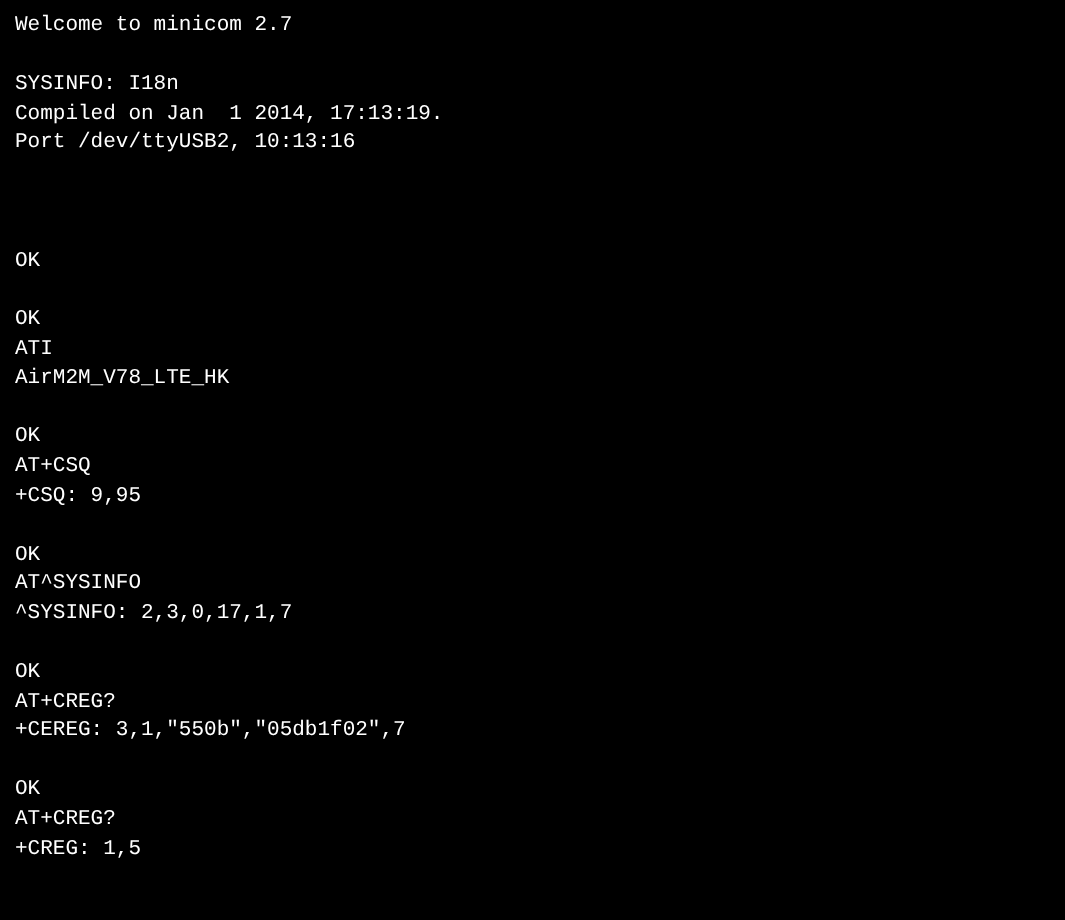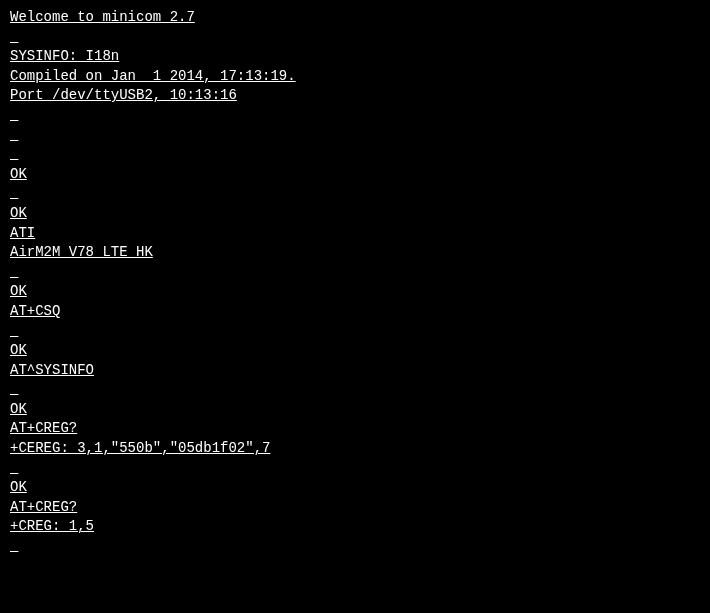--- a/index.html
+++ b/index.html
@@ -15,21 +15,20 @@
       line-height: 1.4;
       width: 710px;
       height: 613px;
       padding: 8px 10px;
       overflow: hidden;
       position: relative;
     }
     .terminal-line {
       white-space: pre;
       min-height: 1.4em;
-      text-decoration: underline;
     }
   </style>
 </head>
 <body>
 
 <div>
   <div class="terminal-line">Welcome to minicom 2.7</div>
   <div class="terminal-line"> </div>
   <div class="terminal-line">SYSINFO: I18n</div>
   <div class="terminal-line">Compiled on Jan  1 2014, 17:13:19.</div>
@@ -38,23 +37,25 @@
   <div class="terminal-line"> </div>
   <div class="terminal-line"> </div>
   <div class="terminal-line">OK</div>
   <div class="terminal-line"> </div>
   <div class="terminal-line">OK</div>
   <div class="terminal-line">ATI</div>
   <div class="terminal-line">AirM2M_V78_LTE_HK</div>
   <div class="terminal-line"> </div>
   <div class="terminal-line">OK</div>
   <div class="terminal-line">AT+CSQ</div>
+  <div class="terminal-line">+CSQ: 9,95</div>
   <div class="terminal-line"> </div>
   <div class="terminal-line">OK</div>
   <div class="terminal-line">AT^SYSINFO</div>
+  <div class="terminal-line">^SYSINFO: 2,3,0,17,1,7</div>
   <div class="terminal-line"> </div>
   <div class="terminal-line">OK</div>
   <div class="terminal-line">AT+CREG?</div>
   <div class="terminal-line">+CEREG: 3,1,"550b","05db1f02",7</div>
   <div class="terminal-line"> </div>
   <div class="terminal-line">OK</div>
   <div class="terminal-line">AT+CREG?</div>
   <div class="terminal-line">+CREG: 1,5</div>
   <div class="terminal-line"> </div>
 

